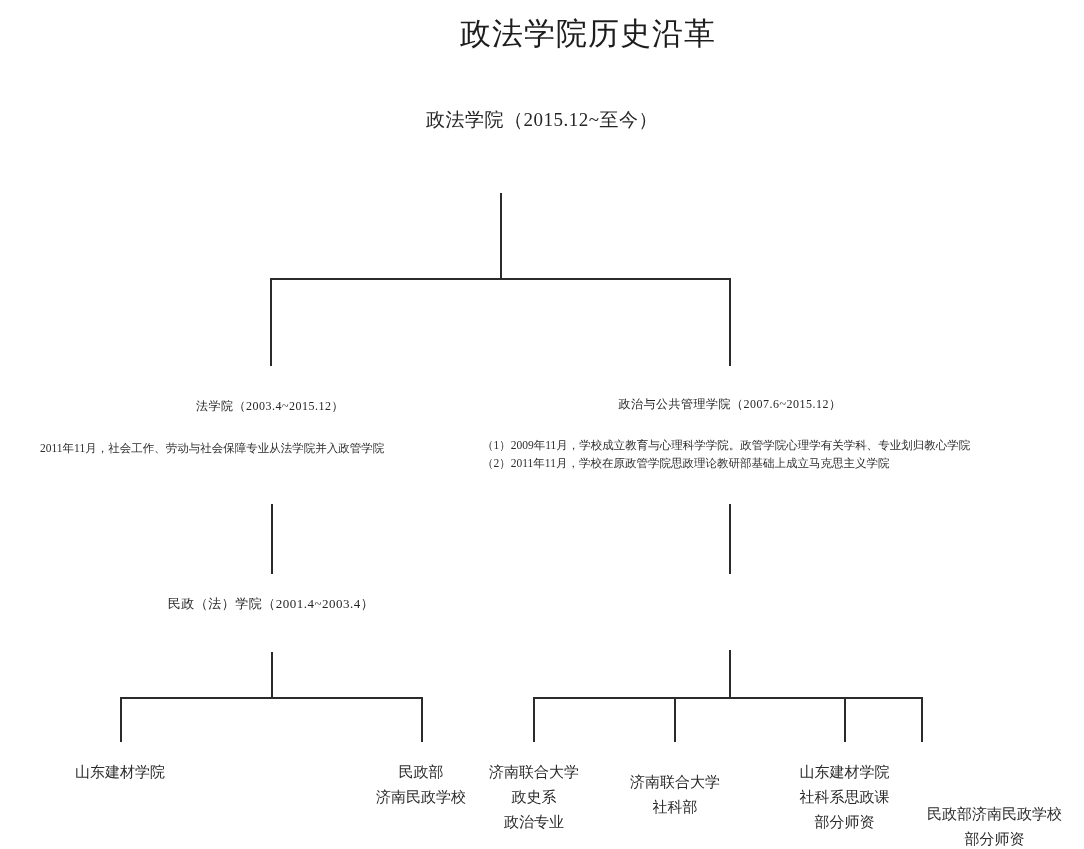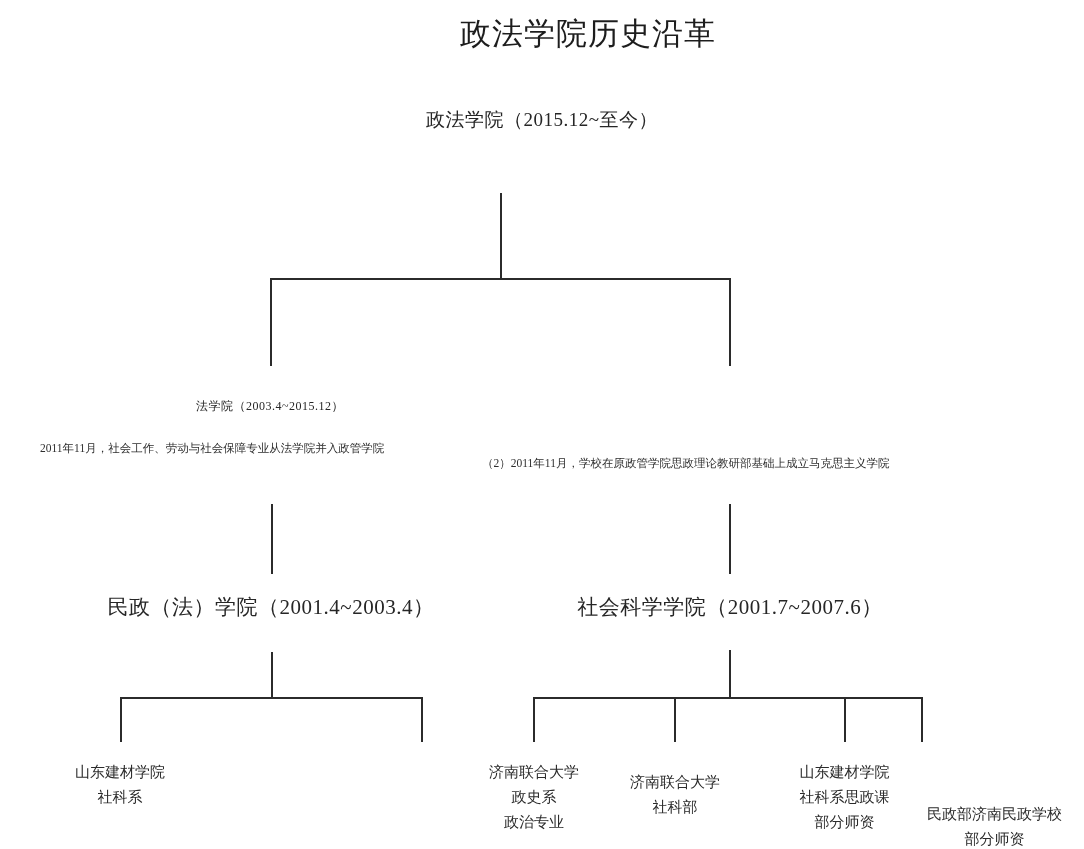--- a/index.html
+++ b/index.html
@@ -50,21 +50,21 @@
     font-size: 19px;
     letter-spacing: 0.5px;
   }
 
   .lvl2 {
     font-size: 12px;
     letter-spacing: 0.5px;
   }
 
   .lvl3 {
-    font-size: 21px;
+    font-size: 13px;
     letter-spacing: 0.5px;
   }
 
   .note {
     position: absolute;
     font-size: 11.5px;
     line-height: 1.55;
     color: #2e2e2e;
     white-space: nowrap;
     font-family: "Liberation Serif", "DejaVu Serif", serif;
@@ -96,49 +96,53 @@
   <div class="ln h" style="left:270px; top:278px; width:461px;"></div>
 
   <div class="ln v" style="left:270px; top:278px; height:88px;"></div>
 
   <div class="ln v" style="left:729px; top:278px; height:88px;"></div>
 
   <div class="node lvl2" style="left:60px; top:400px; width:420px;">法学院（2003.4~2015.12）</div>
 
   <div class="note center" style="left:40px; top:440px; width:460px;">2011年11月，社会工作、劳动与社会保障专业从法学院并入政管学院</div>
 
+  <div class="node lvl2" style="left:500px; top:398px; width:460px;">政治与公共管理学院（2007.6~2015.12）</div>
 
+  <div class="note left" style="left:482px; top:437px; width:520px;">（1）2009年11月，学校成立教育与心理科学学院。政管学院心理学有关学科、专业划归教心学院</div>
 
   <div class="note left" style="left:482px; top:455px; width:520px;">（2）2011年11月，学校在原政管学院思政理论教研部基础上成立马克思主义学院</div>
 
   <div class="ln v" style="left:271px; top:504px; height:70px;"></div>
 
   <div class="ln v" style="left:729px; top:504px; height:70px;"></div>
 
   <div class="node lvl3" style="left:70px; top:597px; width:402px;">民政（法）学院（2001.4~2003.4）</div>
 
-  <div class="node lvl3" style="left:530px; top:597px; width:400px;">社会科学学院（2001.7~2007.6）</div>
 
   <div class="ln v" style="left:271px; top:652px; height:46px;"></div>
   <div class="ln h" style="left:120px; top:697px; width:303px;"></div>
   <div class="ln v" style="left:120px; top:697px; height:45px;"></div>
   <div class="ln v" style="left:421px; top:697px; height:45px;"></div>
 
   <div class="ln v" style="left:729px; top:650px; height:48px;"></div>
   <div class="ln h" style="left:533px; top:697px; width:390px;"></div>
   <div class="ln v" style="left:533px; top:697px; height:45px;"></div>
   <div class="ln v" style="left:674px; top:697px; height:45px;"></div>
   <div class="ln v" style="left:844px; top:697px; height:45px;"></div>
   <div class="ln v" style="left:921px; top:697px; height:45px;"></div>
 
   <div class="leaf" style="left:45px; top:760px; width:150px;">
     <span class="l">山东建材学院</span>
-    <span class="l">社科系</span>
   </div>
 
+  <div class="leaf" style="left:351px; top:760px; width:140px;">
+    <span class="l">民政部</span>
+    <span class="l">济南民政学校</span>
+  </div>
 
   <div class="leaf" style="left:464px; top:760px; width:140px;">
     <span class="l">济南联合大学</span>
     <span class="l">政史系</span>
     <span class="l">政治专业</span>
   </div>
 
   <div class="leaf" style="left:605px; top:770px; width:140px;">
     <span class="l">济南联合大学</span>
     <span class="l">社科部</span>

